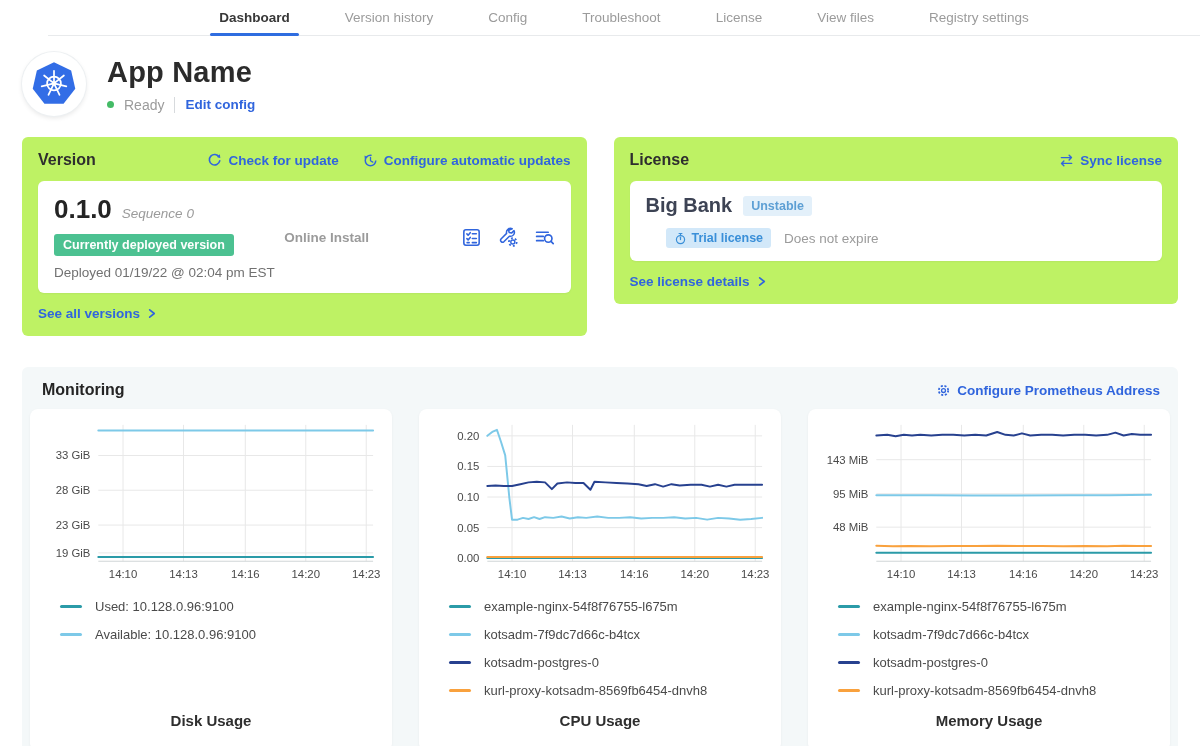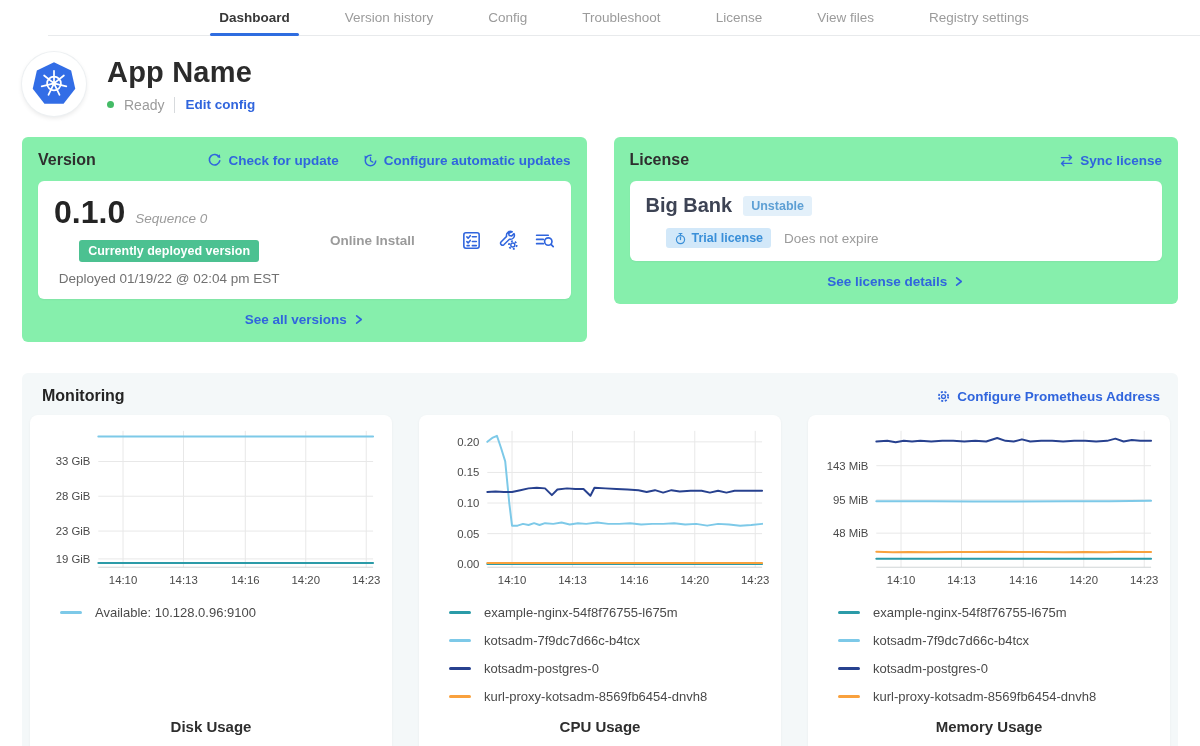--- a/index.html
+++ b/index.html
@@ -26,31 +26,31 @@
   .app-status-row { display:flex; align-items:center; gap:10px; margin-top:8px; font-size:14px; }
   .status-dot { width:7px; height:7px; border-radius:50%; background:#44bb66; }
   .status-text { color:#9b9b9b; }
   .vdiv { width:1px; height:16px; background:#d7dadd; }
   .link { color:#3065dd; font-weight:700; font-size:13.5px; text-decoration:none;
     display:inline-flex; align-items:center; gap:6px; cursor:pointer; white-space:nowrap; }
   .link svg { flex:0 0 auto; }
 
   
   .panels-row { display:flex; gap:27px; margin-top:21px; align-items:flex-start; }
-  .panel { flex:1 1 0; background:#86efac; border-radius:6px; padding:14px 16px;text-align:center; }
+  .panel { flex:1 1 0; background:#bef264; border-radius:6px; padding:14px 16px; }
   .panel-header { display:flex; justify-content:space-between; align-items:center; }
   .panel-title { font-size:16px; font-weight:700; color:#2e2e2e; }
   .panel-links { display:flex; gap:24px; align-items:center; }
   .inner-card { margin-top:12px; background:#fff; border-radius:6px;
     padding:13px 16px; box-shadow:0 1px 2px rgba(50,60,80,.06); }
 
   .ver-card { display:flex; align-items:center; }
   .ver-left { flex:0 0 46%; }
   .ver-row1 { display:flex; align-items:baseline; gap:10px; }
-  .ver-number { font-size:32px; font-weight:800; color:#242424; }
+  .ver-number { font-size:26px; font-weight:800; color:#242424; }
   .ver-seq { font-size:13.5px; color:#9b9b9b;font-style:italic; }
   .badge-deployed { display:inline-block; margin-top:9px; background:#4cc191; color:#fff;
     font-size:12.5px; font-weight:700; padding:4px 9px; border-radius:3px; }
   .ver-deployed-at { margin-top:9px; font-size:13.5px; color:#717171; font-weight:500; }
   .install-type { flex:1 1 auto; color:#9b9b9b; font-weight:700; font-size:13.5px; }
   .ver-icons { display:flex; gap:15px; align-items:center; color:#3065dd; }
   .ver-icons .icon-btn { cursor:pointer; display:flex; }
   .panel .see-link { margin-top:13px; display:inline-flex; }
 
   .lic-row1 { display:flex; align-items:center; gap:11px; }
@@ -264,20 +264,24 @@
             <text x="58" y="82.18367346938776" text-anchor="end" font-size="11.5" fill="#4a4a4a">28 GiB</text>
             <line x1="66" y1="113.38775510204081" x2="344" y2="113.38775510204081" stroke="#e8e8e8" stroke-width="1"></line>
             <text x="58" y="117.38775510204081" text-anchor="end" font-size="11.5" fill="#4a4a4a">23 GiB</text>
             <line x1="66" y1="141.55102040816328" x2="344" y2="141.55102040816328" stroke="#e8e8e8" stroke-width="1"></line>
             <text x="58" y="145.55102040816328" text-anchor="end" font-size="11.5" fill="#4a4a4a">19 GiB</text>
             <line x1="66" y1="150" x2="344" y2="150" stroke="#cfd4d6" stroke-width="1"></line>
             <polyline points="66.0,145.8 344.0,145.8" fill="none" stroke="#2b9ba8" stroke-width="2" stroke-linejoin="round" stroke-linecap="round"></polyline>
             <polyline points="66.0,17.6 344.0,17.6" fill="none" stroke="#7dc9e8" stroke-width="2" stroke-linejoin="round" stroke-linecap="round"></polyline>
           </svg>
         <div class="legend">
+          <div class="legend-item">
+            <span class="dash" style="background: rgb(43, 155, 168);"></span>
+            <span>Used: 10.128.0.96:9100</span>
+          </div>
           <div class="legend-item">
             <span class="dash" style="background: rgb(125, 201, 232);"></span>
             <span>Available: 10.128.0.96:9100</span>
           </div>
         </div>
         <div class="chart-title">Disk Usage</div>
       </div>
 
       <div class="chart-card">
         <svg class="chart" viewBox="0 0 360 172">

